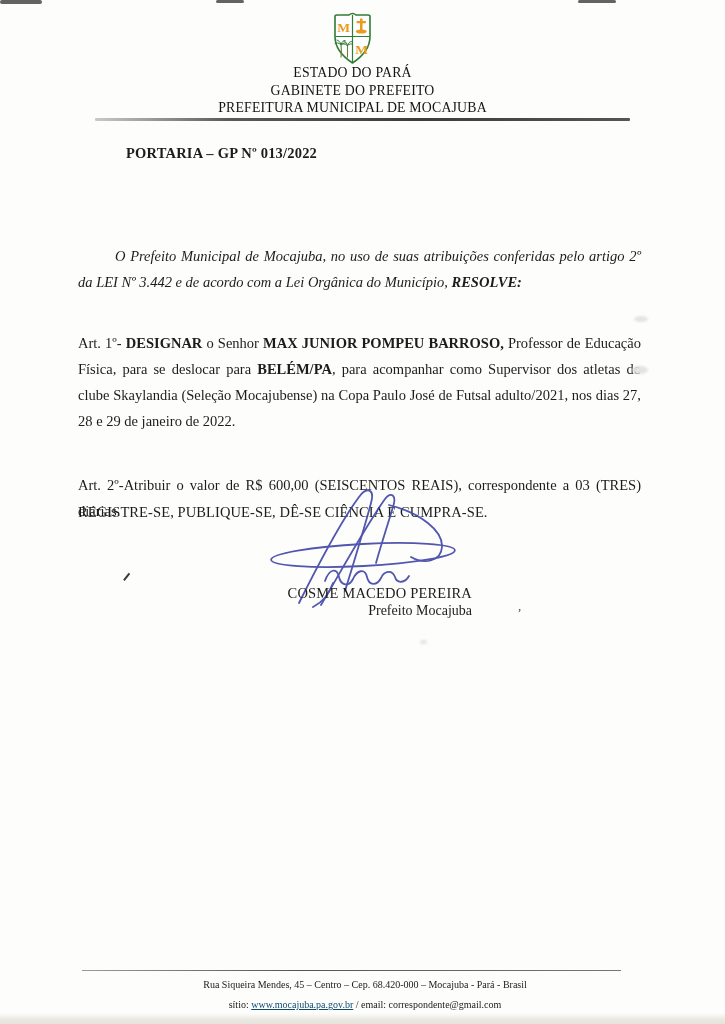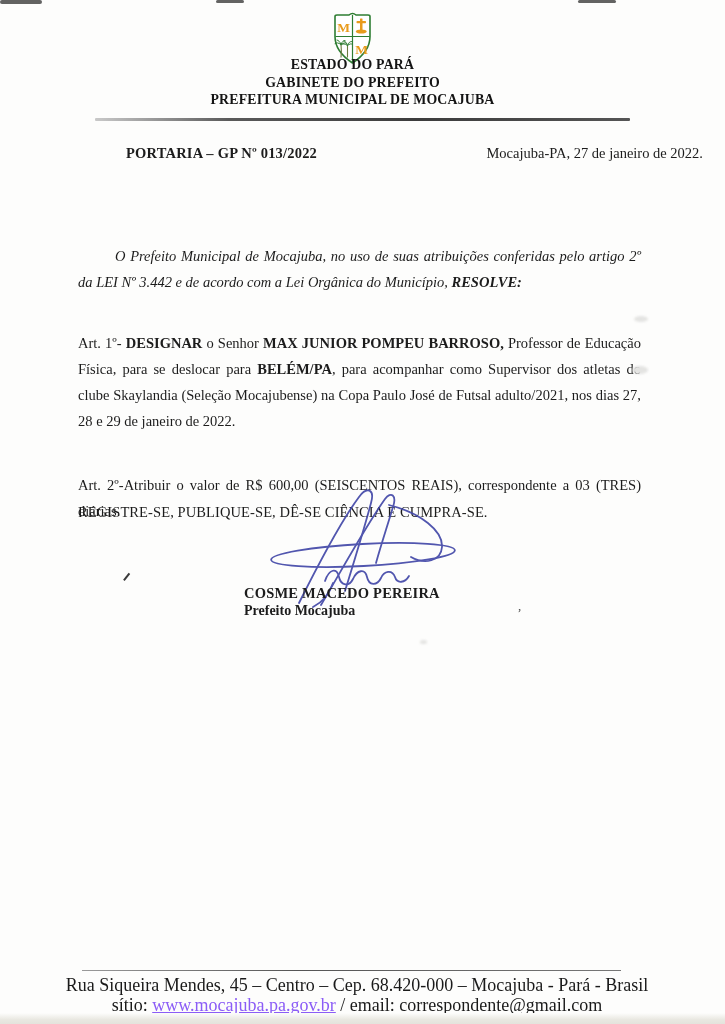--- a/index.html
+++ b/index.html
@@ -6,22 +6,22 @@
   body{width:725px;height:1024px;overflow:hidden;background:#ffffff;}
   .page{
     position:relative;width:725px;height:1024px;
     background:#fdfdfc;
     font-family:"Liberation Serif","DejaVu Serif",serif;
     color:#1c1c1c;
   }
   
   .crest{position:absolute;left:331px;top:11px;width:43px;height:55px;}
   .header-lines{
-    position:absolute;left:0;top:56px;width:705px;
-    text-align:center;font-weight:700;font-size:13.8px;line-height:17.5px;
+    position:absolute;left:0;top:64px;width:705px;
+    text-align:center;font-weight:400;font-size:13.8px;line-height:17.5px;
     letter-spacing:.2px;color:#141414;
   }
   .top-rule{
     position:absolute;left:95px;top:118px;width:535px;height:2.5px;
     background:linear-gradient(to right,#c9c9c9,#5a5a5a 25%,#3c3c3c 60%,#555);
     border-radius:1px;
   }
   
   .ref-row{
     position:absolute;left:78px;top:145px;width:577px;
@@ -40,35 +40,35 @@
   .preamble{top:228px;text-indent:37px;font-style:italic;}
   .art1{top:315px;}
   .art2{top:426px;margin-top:46px;}
   .closing{
     position:absolute;left:78px;top:504px;width:563px;
     font-size:14.5px;letter-spacing:.1px;
   }
   
   .signature-svg{position:absolute;left:263px;top:483px;width:200px;height:125px;}
   .sig-block{
-    position:absolute;left:244px;top:584px;width:240px;
-    text-align:left;font-weight:700;line-height:18px;
+    position:absolute;left:232px;top:584px;width:240px;
+    text-align:right;font-weight:400;line-height:18px;
   }
   .sig-name{font-size:14.5px;letter-spacing:.2px;}
   .sig-role{font-size:14px;}
   
   .footer-rule{
     position:absolute;left:82px;top:970px;width:539px;height:1.4px;
     background:linear-gradient(to right,#9a9a9a,#555 40%,#777);
   }
   .footer-lines{
-    position:absolute;left:0;top:975px;width:714px;
-    text-align:center;font-size:18px;line-height:20px;color:#1a1a1a;
+    position:absolute;left:8px;top:975px;width:714px;
+    text-align:center;font-size:10px;line-height:20px;color:#1a1a1a;
   }
-  .footer-link{color:#8b5cf6;text-decoration:underline;cursor:pointer;text-align:center;}
+  .footer-link{color:#0c4a6e;text-decoration:underline;cursor:pointer;text-align:center;}
   
   .artifact{position:absolute;pointer-events:none;}
   .edge-mark{background:#2f2f2f;opacity:.75;border-radius:2px;}
   .stray-slash{width:9px;height:1.6px;background:#3a3a3a;transform:rotate(-52deg);}
   .stray-comma{font-size:13px;color:#4a4a4a;font-family:"Liberation Serif",serif;}
   .smudge{background:#e4e4e2;border-radius:50%;filter:blur(1px);}
   .bottom-band{
     position:absolute;left:0;top:1013px;width:725px;height:11px;
     background:linear-gradient(to bottom,#fdfdfc,#e9e8e1 60%,#e4e3dc);
   }
@@ -118,21 +118,20 @@
 
   <div class="header-lines">
     <div>ESTADO DO PARÁ</div>
     <div>GABINETE DO PREFEITO</div>
     <div>PREFEITURA MUNICIPAL DE MOCAJUBA</div>
   </div>
   <div class="top-rule"></div>
 
   <div class="ref-row">
     <span class="ref-num">PORTARIA – GP Nº 013/2022</span>
-    <span class="ref-date">Mocajuba-PA, 27 de janeiro de 2022.</span>
   </div>
 
   <p class="para preamble"><span>O Prefeito Municipal de Mocajuba, no uso de suas atribuições conferidas pelo artigo 2º da LEI Nº 3.442 e de acordo com a Lei Orgânica do Município, </span><span class="seg-b">RESOLVE:</span></p>
   <p class="para art1"><span>Art. 1º- </span><span class="seg-b">DESIGNAR</span><span> o Senhor </span><span class="seg-b">MAX JUNIOR POMPEU BARROSO,</span><span> Professor de Educação Física, para se deslocar para </span><span class="seg-b">BELÉM/PA</span><span>, para acompanhar como Supervisor dos atletas do clube Skaylandia (Seleção Mocajubense) na Copa Paulo José de Futsal adulto/2021, nos dias 27, 28 e 29 de janeiro de 2022.</span></p>
   <p class="para art2"><span>Art. 2º-Atribuir o valor de R$ 600,00 (SEISCENTOS REAIS), correspondente a 03 (TRES) diárias.</span></p>
   <div class="closing">REGISTRE-SE, PUBLIQUE-SE, DÊ-SE CIÊNCIA E CUMPRA-SE.</div>
 
   <svg class="signature-svg" viewBox="0 0 200 125">
     <g fill="none" stroke-width="1.8" stroke-linecap="round" opacity="0.92" stroke="#4348a8">
       <ellipse cx="100" cy="72" rx="92" ry="11" transform="rotate(-3 100 72)"></ellipse>

